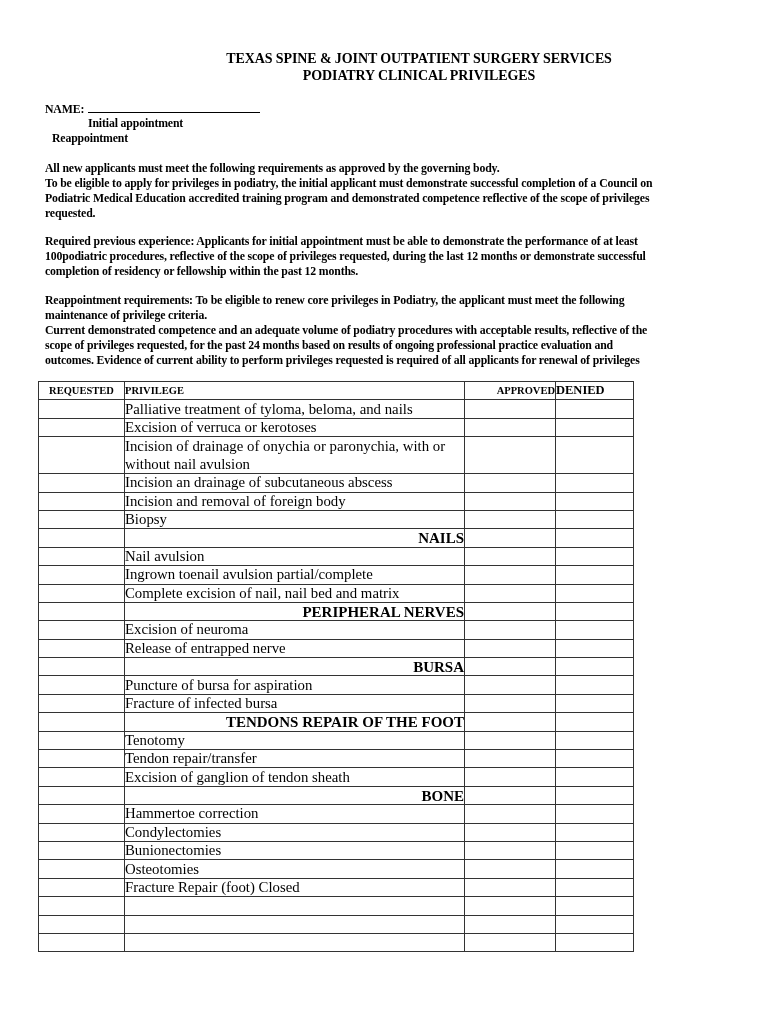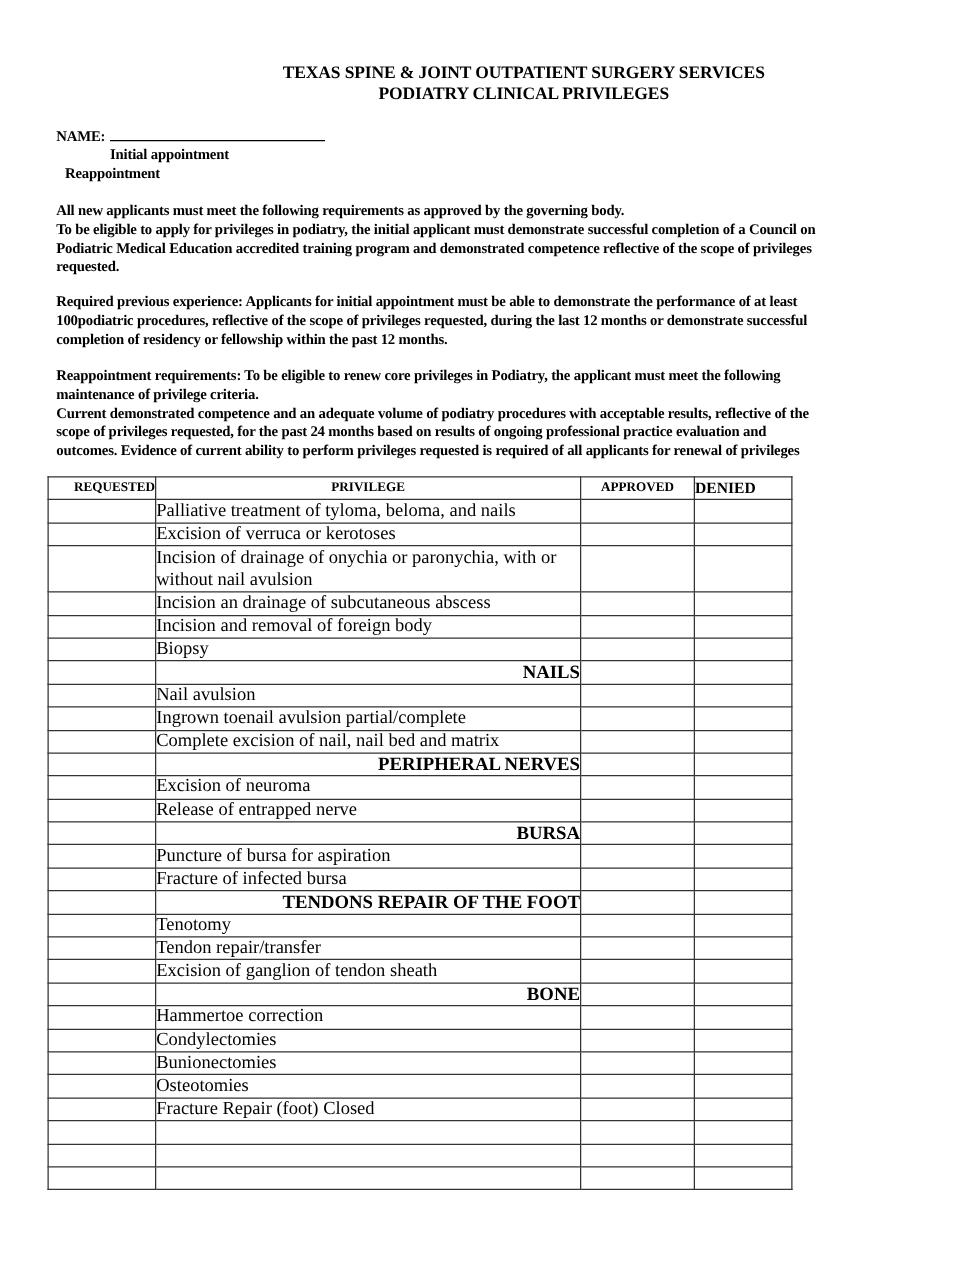--- a/index.html
+++ b/index.html
@@ -17,23 +17,23 @@
   .para { position: absolute; left: 45px; width: 680px; }
   #p1 { top: 161px; }
   #p2 { top: 234px; }
   #p3 { top: 293px; }
   .para div { white-space: nowrap; }
 
   table.priv { position: absolute; left: 38px; top: 381px; border-collapse: collapse; table-layout: fixed; width: 595px; }
   table.priv td, table.priv th { border: 1px solid #333; padding: 0; height: 17.4px; vertical-align: middle; }
   col.c1 { width: 86px; } col.c2 { width: 340px; } col.c3 { width: 91px; } col.c4 { width: 78px; }
   th { font-size: 10.5px; font-weight: bold; line-height: 13px; }
-  th.h-req { text-align: right; padding-left: 5px; }
-  th.h-priv { text-align: center; }
-  th.h-app { text-align: center; padding-left: 6px; }
+  th.h-req { text-align: center; padding-left: 5px; }
+  th.h-priv { text-align: left; }
+  th.h-app { text-align: right; padding-left: 6px; }
   th.h-den { text-align: left; padding-left: 6px; font-size: 12.5px; }
   td.priv-text { font-size: 14.8px; line-height: 17px; padding-left: 6px; white-space: nowrap; }
   td.priv-text.multi { white-space: normal; line-height: 18px; height: 36px; }
   td.section { text-align: right; font-weight: bold; font-size: 15px; line-height: 12px; vertical-align: top; }
   td.cb { cursor: pointer; }
 </style>
 </head>
 <body>
 
 <div id="t1" class="title">TEXAS SPINE &amp; JOINT OUTPATIENT SURGERY SERVICES</div>

